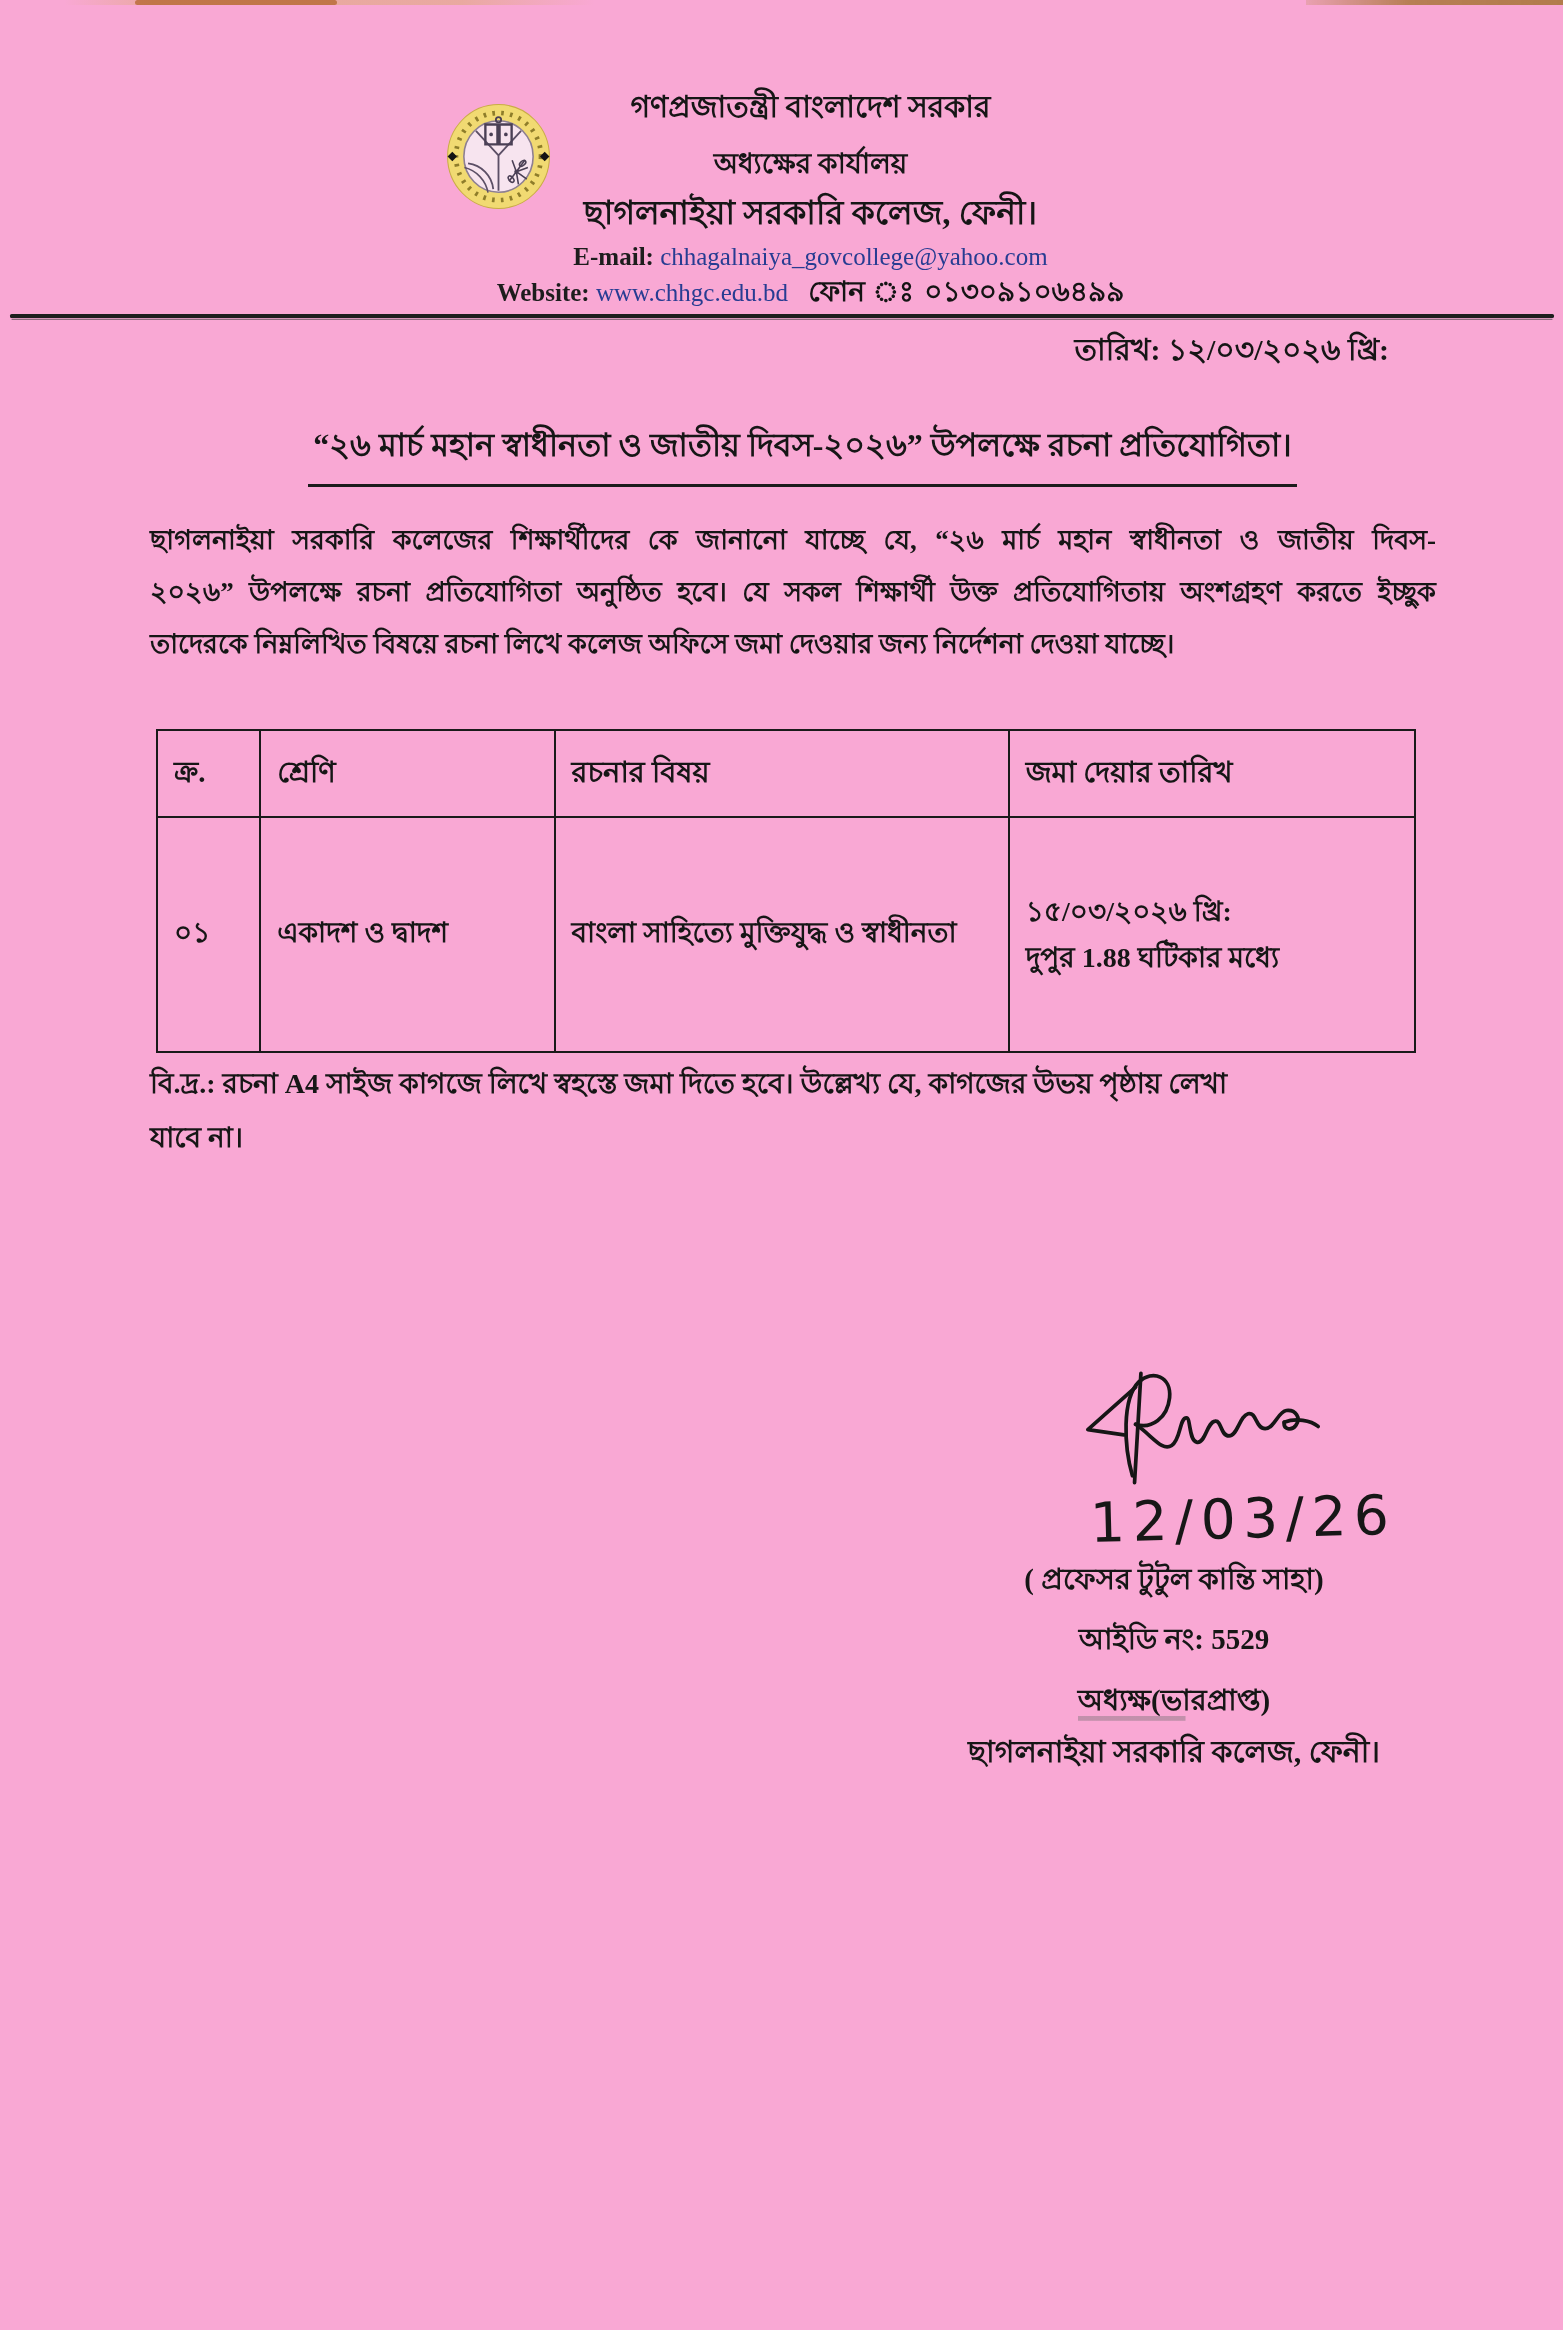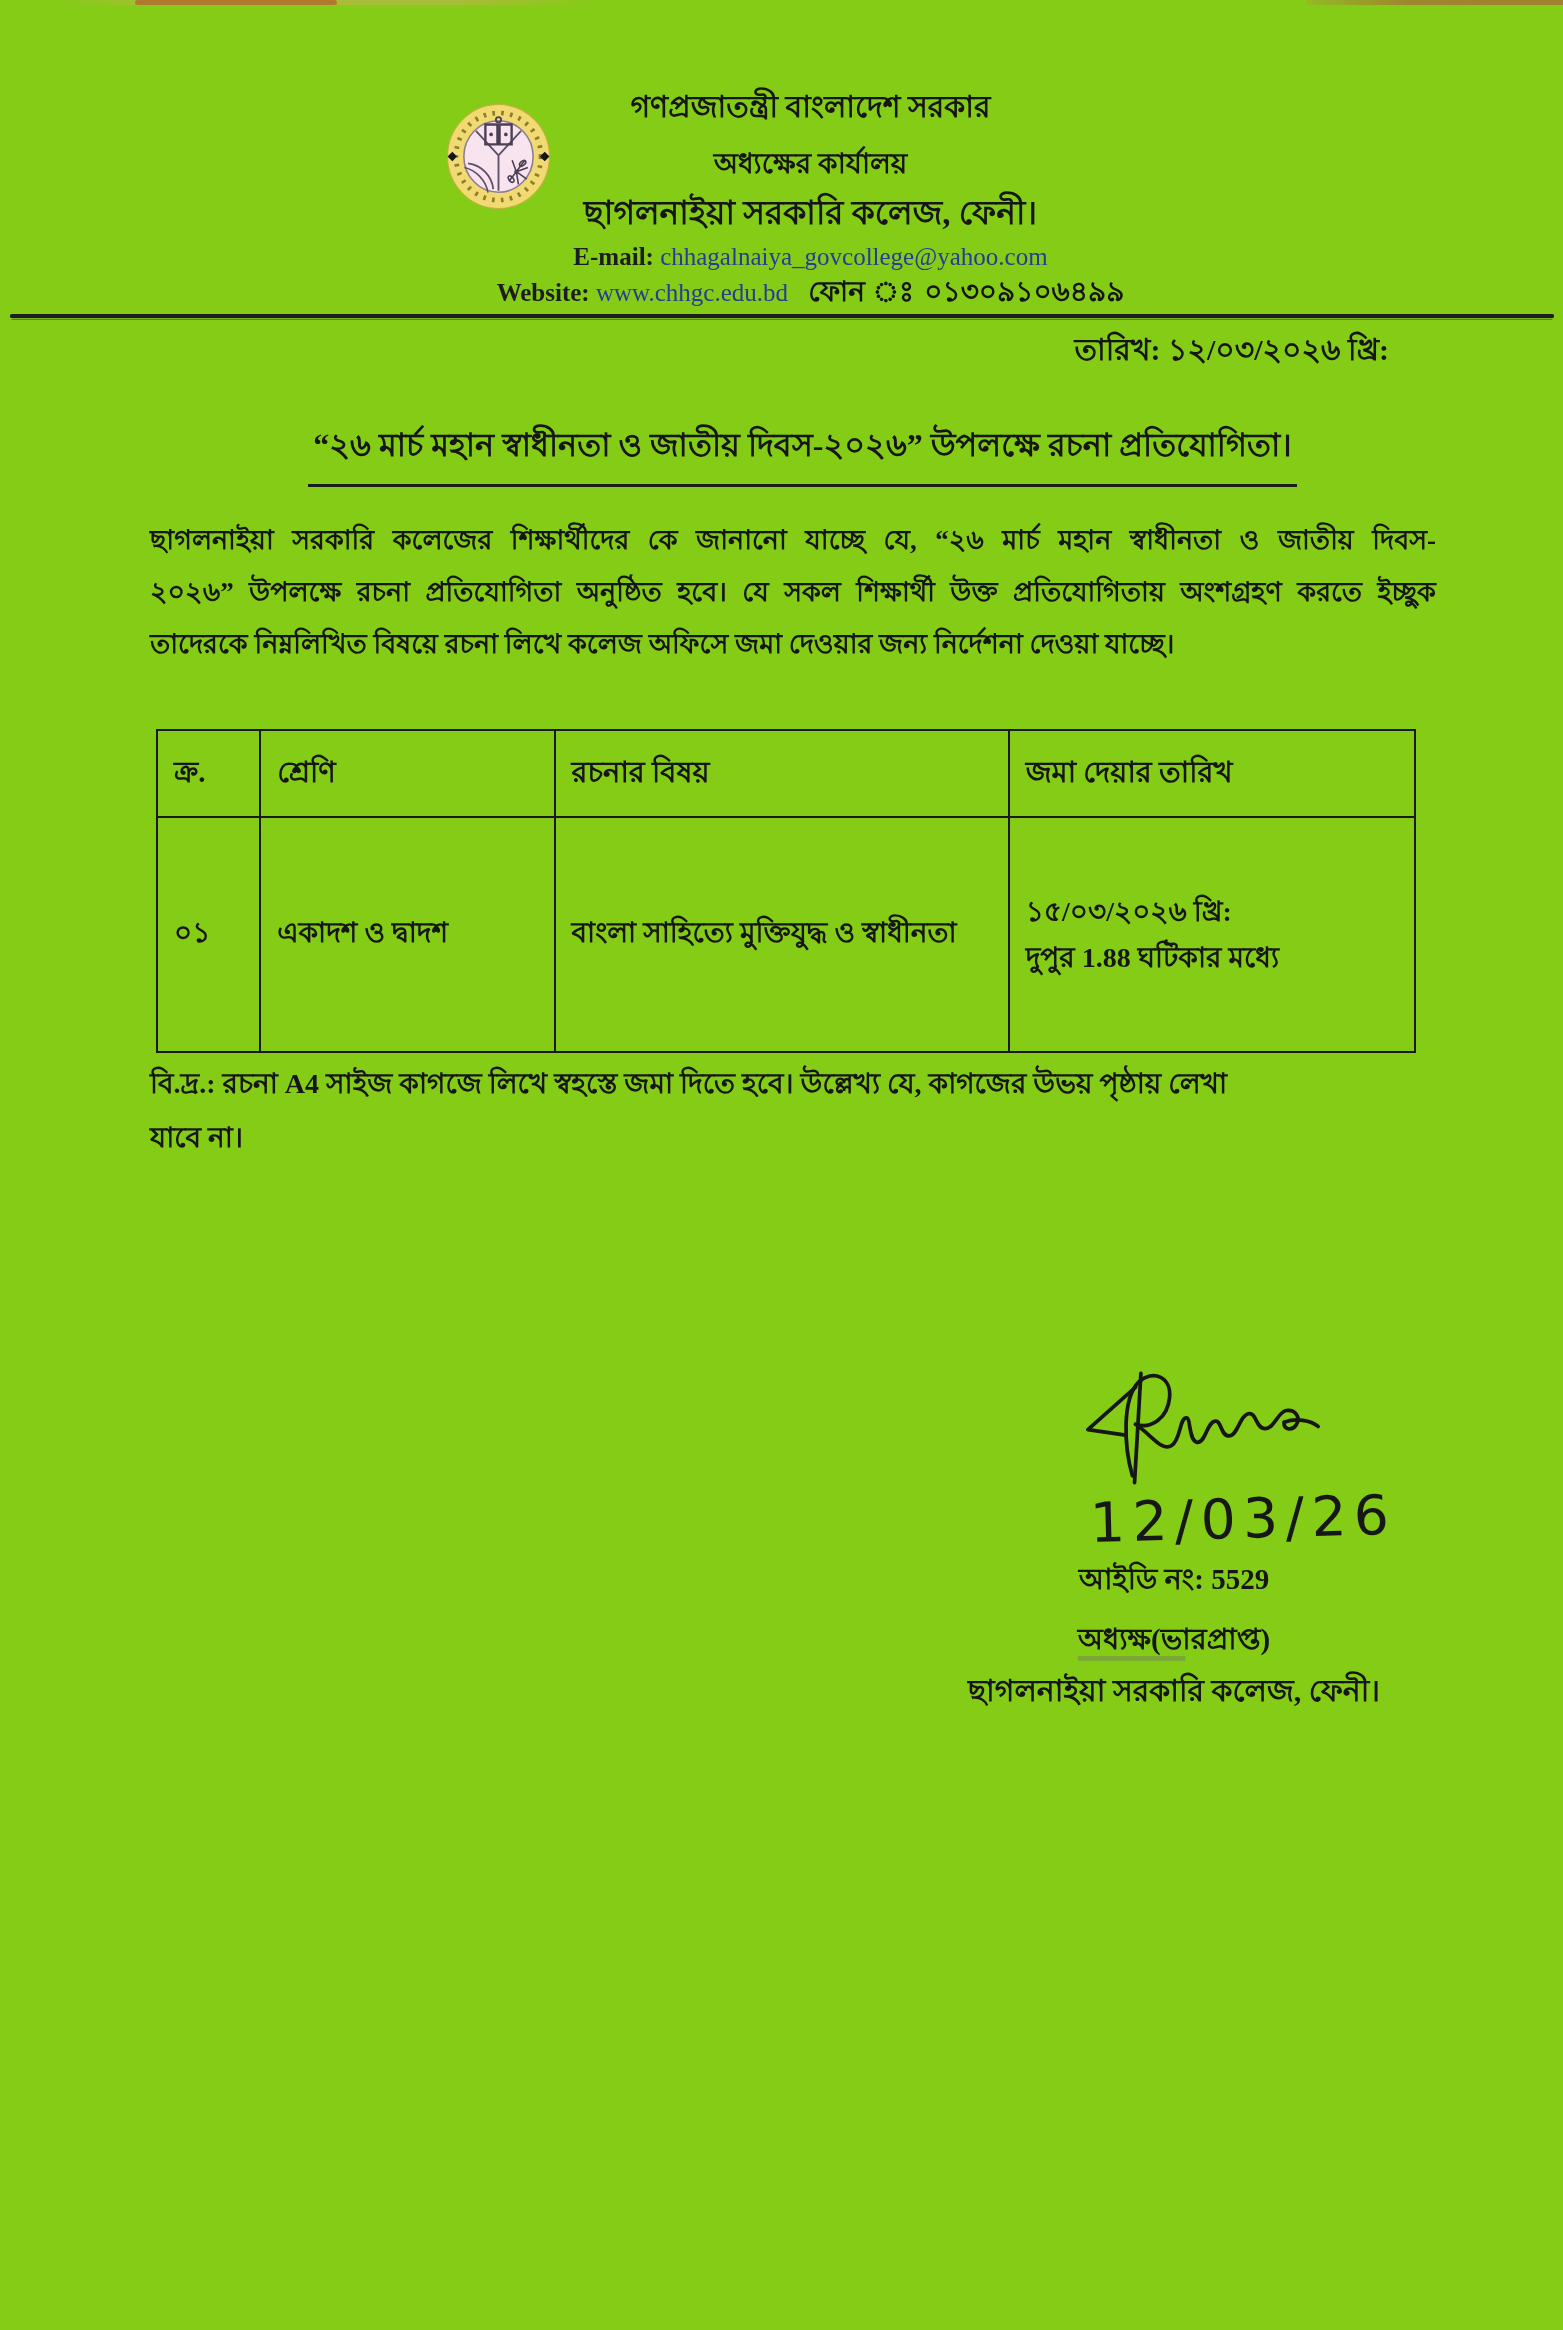--- a/index.html
+++ b/index.html
@@ -1,20 +1,20 @@
 <!DOCTYPE html>
 <html style="font-size:8.5px"><head>
 <meta charset="utf-8">
 <style>
   html,body{margin:0;padding:0;background:#e9e9e9;}
   .page{
     position:relative;
     width:1563px;
     height:2330px;
-    background:#84cc16;
+    background:#f9a8d4;
     overflow:hidden;
     font-family:"Liberation Serif","DejaVu Serif",serif;
     color:#161616;
   }
   
   .artifact{position:absolute;top:0;height:4.8px;border-radius:2.7px;}
   .artifact.base{left:64px;width:531px;background:linear-gradient(90deg,rgba(217,185,122,0) 0%,rgba(214,170,96,.45) 18%,rgba(214,170,96,.45) 75%,rgba(217,185,122,0) 100%);}
   .artifact.dense{left:135px;width:202px;background:#b4652c;opacity:.75;filter:blur(0.5px);}
   .artifact.right{left:1306px;width:257px;background:linear-gradient(90deg,rgba(187,138,74,.25),rgba(166,116,52,.8) 40%,rgba(166,116,52,.85));filter:blur(0.3px);border-radius:0;}
   
@@ -172,20 +172,21 @@
       <path d="M112,205 C96,150 92,60 124,28 C150,4 186,18 182,58 C178,96 148,118 118,108"></path>
       <path d="M128,12 L116,218"></path>
       <path d="M118,108 C150,130 168,160 186,148 C204,136 200,96 214,96 C222,96 218,140 234,142 C250,144 252,104 268,102 C280,100 278,130 294,130 C310,130 314,92 330,88 C346,84 344,116 362,116 C380,116 386,84 402,82 C420,80 430,96 420,110 C412,121 396,118 398,104"></path>
       <path d="M398,104 C420,96 448,100 462,112"></path>
     </g>
   </svg>
 
   <div class="sig-date">12/03/26</div>
 
   <div class="sig-lines">
+    <div class="sig-name">( প্রফেসর টুটুল কান্তি সাহা)</div>
     <div class="sig-id">আইডি নং: 5529</div>
     <div class="sig-desg">
       <span>অধ্যক্ষ(ভারপ্রাপ্ত)</span>
     </div>
     <div class="sig-inst">ছাগলনাইয়া সরকারি কলেজ, ফেনী।</div>
   </div>
 
 </div>
 
 

